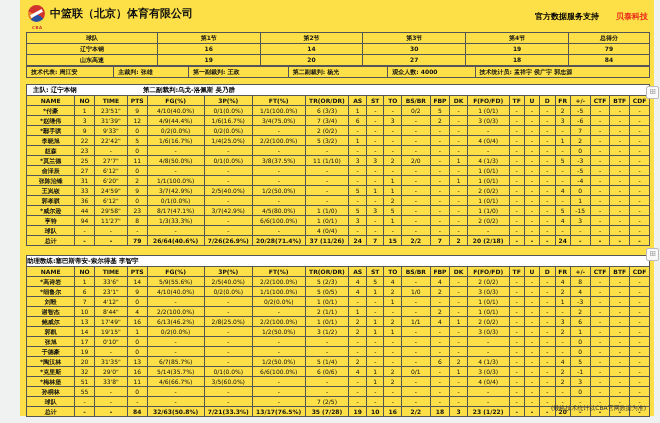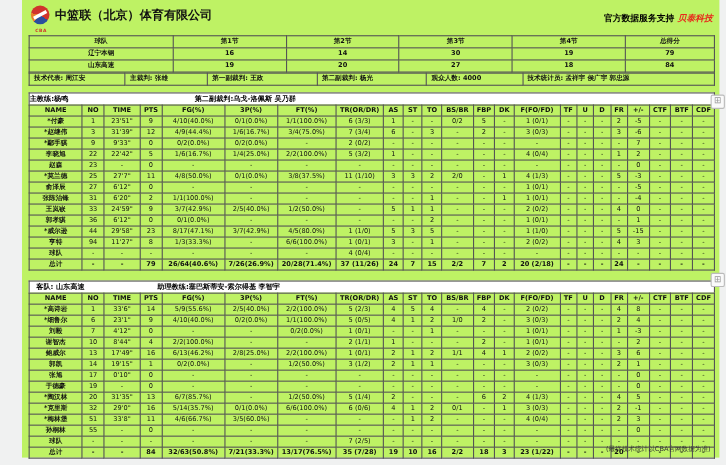--- a/index.html
+++ b/index.html
@@ -1,29 +1,29 @@
 <!DOCTYPE html>
 <html><head>
 <meta charset="utf-8">
 <style>
   html,body{margin:0;padding:0;}
   body{width:660px;height:423px;background:#f0f1f1;font-family:"DejaVu Sans","Liberation Sans",sans-serif;position:relative;overflow:hidden;}
-  .page{position:absolute;left:20px;top:0;width:634px;height:416px;background:#bef264;padding:2px 4px 0 6px;box-sizing:border-box;}
+  .page{position:absolute;left:20px;top:0;width:634px;height:416px;background:#fde047;padding:2px 4px 0 6px;box-sizing:border-box;}
   
   .hdr{position:relative;height:30px;}
   .hdr-left{position:absolute;left:2px;top:3px;display:flex;align-items:center;gap:5px;}
   .logo{width:17px;height:17px;border-radius:50%;background:conic-gradient(#d0342c 0 35%,#2a4f9e 35% 62%,#e87f2a 62% 78%,#d0342c 78% 100%);position:relative;flex:0 0 auto;}
   .logo:after{content:"";position:absolute;left:2px;top:7px;width:13px;height:3px;background:#fff;transform:rotate(-28deg);}
   .logo-cba{position:absolute;left:4px;top:20px;font-size:4px;font-weight:bold;color:#d0342c;letter-spacing:.5px;}
   .company{font-size:11px;font-weight:bold;color:#111;}
   .hdr-center{position:absolute;left:205px;top:1px;width:250px;text-align:center;}
   .title{font-size:12.5px;font-weight:bold;color:#000;white-space:nowrap;}
   .subline{display:flex;justify-content:space-between;padding:2px 4px 0 4px;font-size:6px;font-weight:bold;color:#222;}
   .hdr-right{position:absolute;right:2px;top:9px;font-size:8px;font-weight:bold;color:#000;white-space:nowrap;}
-  .brand{color:#e8291c;font-style:italic;margin-left:3px;}
+  .brand{color:#e8291c;margin-left:17px;}
   
   table{border-collapse:collapse;width:100%;table-layout:fixed;}
   td,th{border:1px solid #555;font-size:6px;text-align:center;padding:0;height:9px;line-height:9px;color:#111;overflow:hidden;white-space:nowrap;font-weight:normal;}
   .score td,.score th{height:10px;line-height:10px;font-weight:bold;}
   .officials td{font-weight:bold;text-align:left;padding-left:4px;height:10px;line-height:10px;}
   .teaminfo{border:1px solid #555;border-bottom:none;display:flex;gap:0;font-size:6.5px;font-weight:bold;height:10px;line-height:10px;background:#fff;}
   .teaminfo span{display:inline-block;}
   .ti-a{width:110px;padding-left:6px;}
   .ti-b{width:150px;}
   .roster td:first-child{font-weight:bold;}
@@ -107,21 +107,21 @@
       <td>第二副裁判: 杨光</td>
       <td>观众人数: 4000</td>
       <td>技术统计员: 孟祥宇 侯广宇 郭忠源</td>
     </tr>
   </tbody>
     </table>
 
   <div class="gap6"></div>
 
   <div class="teaminfo">
-    <span class="ti-b">主教练:杨鸣</span>
+    <span class="ti-a">主队: 辽宁本钢</span>
     <span>第二副裁判:乌戈-洛佩斯 吴乃群</span>
   </div>
   <table class="roster">
       <colgroup>
         <col style="width: 44px;">
         <col style="width: 18px;">
         <col style="width: 30px;">
         <col style="width: 18px;">
         <col style="width: 52px;">
         <col style="width: 44px;">
@@ -520,21 +520,20 @@
           <td>-</td>
           <td>-</td>
           <td>-</td>
         </tr>
       </tbody>
   </table>
 
   <div class="gap10"></div>
 
   <div class="teaminfo">
-    <span class="ti-a">客队: 山东高速</span>
     <span>助理教练:塞巴斯蒂安-索尔得基 李智宇</span>
   </div>
   <table class="roster">
       <colgroup>
         <col style="width: 44px;">
         <col style="width: 18px;">
         <col style="width: 30px;">
         <col style="width: 18px;">
         <col style="width: 52px;">
         <col style="width: 44px;">

